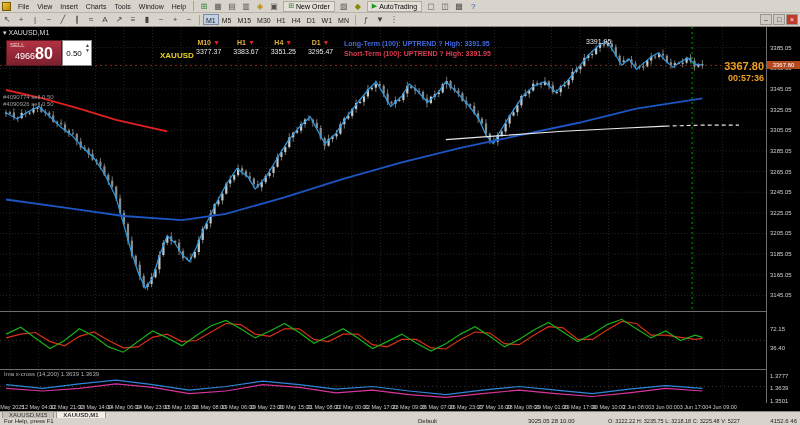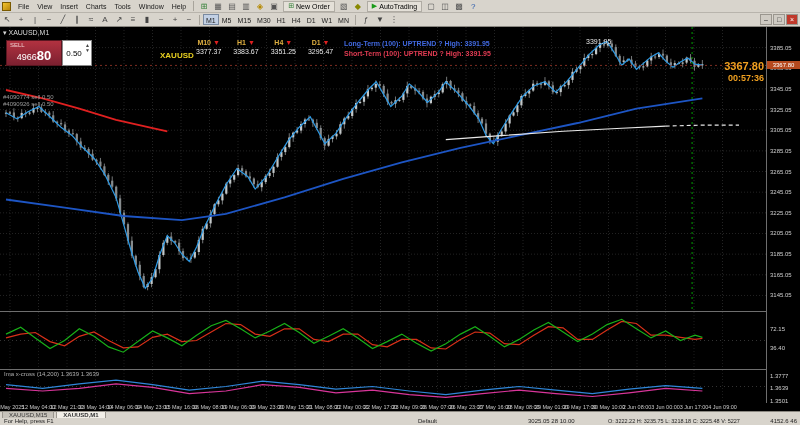--- a/index.html
+++ b/index.html
@@ -47,21 +47,21 @@
   .ta-label { position:absolute; top:1px; width:36px; font-size:5.5px; color:#c8c8c8;
               text-align:center; white-space:nowrap; }
 
   
   .chart-tab { position:absolute; left:3px; top:2px; font-size:7px; color:#d8d8d8; }
   .oneclick { position:absolute; left:6px; top:13px; display:flex; height:26px; }
   .oc-box { width:56px; height:26px; color:#fff; position:relative;
             background:linear-gradient(#b23240,#7c2030); border:1px solid #5a1620; }
   .oc-side { position:absolute; top:1px; font-size:6px; color:#f0d0d0; }
   .oc-price { position:absolute; bottom:2px; width:100%; text-align:center; font-size:9px; }
-  .oc-price b { font-size:13px; font-weight:bold; }
+  .oc-price b { font-size:16px; font-weight:bold; }
   .oc-lot { width:30px; height:26px; background:#fff; border:1px solid #888; position:relative; }
   .oc-lot input { width:22px; height:24px; border:0; font-size:8px; text-align:center;
                   font-family:"Liberation Sans",sans-serif; }
   .oc-spin { position:absolute; right:1px; top:2px; display:flex; flex-direction:column;
              font-size:5px; line-height:5px; color:#444; }
   .sym-label { position:absolute; left:160px; top:24px; color:#e8d020; font-size:8px; font-weight:bold; }
   .mtf { position:absolute; left:196px; top:12px; display:flex; gap:12px; }
   .mtf-col { text-align:center; }
   .mtf-lab { font-size:7px; color:#e0b040; font-weight:bold; }
   .mtf-lab .arr { color:#e02020; }

